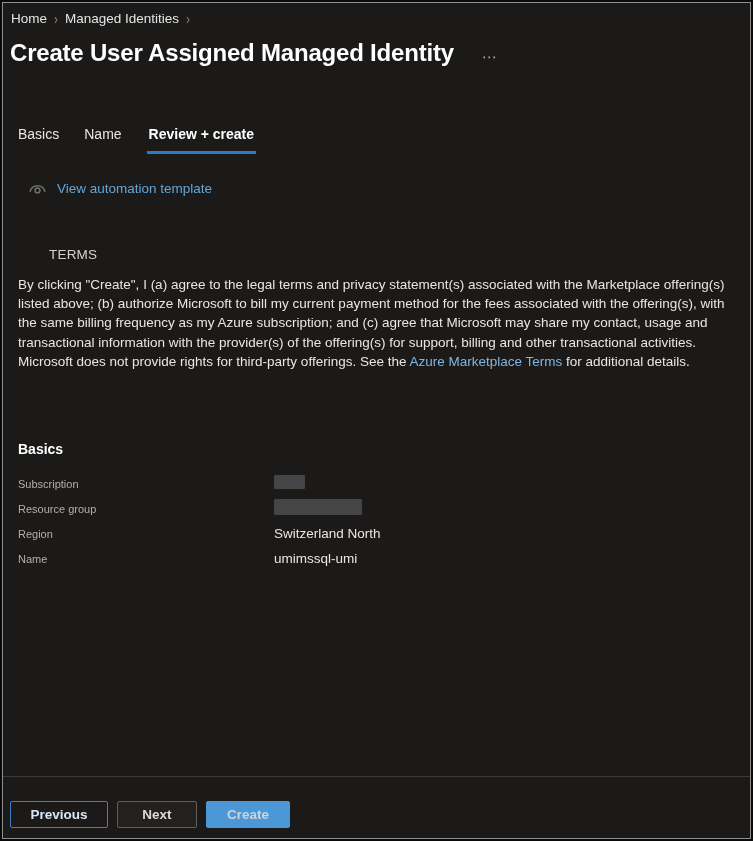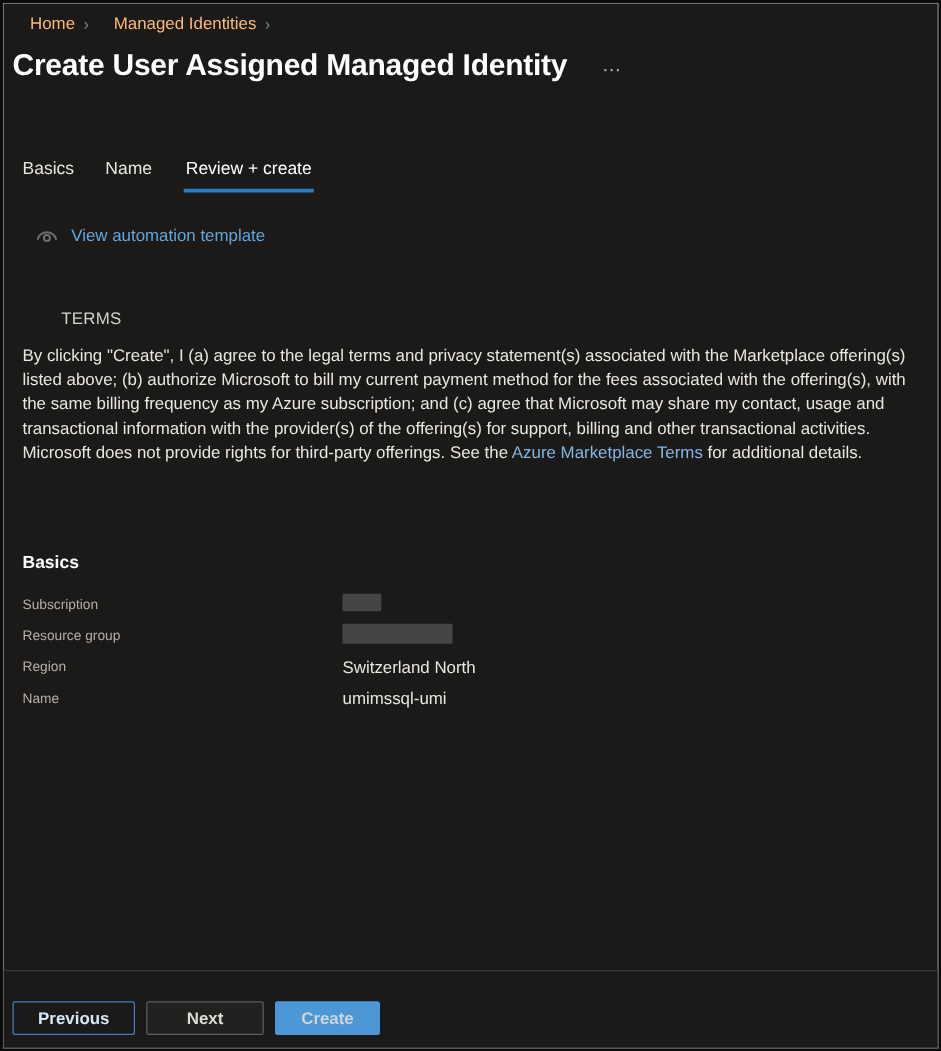--- a/index.html
+++ b/index.html
@@ -9,32 +9,32 @@
   .frame {
     position:relative; width:753px; height:841px;
     background:#1b1a19; color:#e8e6e3;
     border:2px solid #0a0a0a;
     box-shadow: inset 0 0 0 1px #8f8f8f;
     overflow:hidden;
   }
 
   
   .breadcrumb { position:absolute; top:9px; left:9px; font-size:13.5px; display:flex; align-items:center; gap:7px; }
-  .crumb { color:#fdba74; cursor:pointer;margin-left:13px; }
+  .crumb { color:#e5e5e5; cursor:pointer; }
   .crumb-sep { color:#8a8886; font-size:12px; transform:scaleY(1.15); }
 
   
   .title-row { position:absolute; top:37px; left:8px; display:flex; align-items:center; }
   .page-title { font-size:24px; font-weight:600; color:#ffffff; letter-spacing:-0.2px; }
   .ellipsis { margin-left:28px; color:#adadad; font-size:15px; letter-spacing:3px; line-height:1; padding-top:6px; cursor:pointer; }
 
   
   .tabs { position:absolute; top:124px; left:16px; display:flex; gap:25px; }
   .tab { font-size:14px; color:#e8e6e3; padding-bottom:9px; border-bottom:3px solid transparent; cursor:pointer; }
-  .tab.active { font-weight:400; color:#ffffff; border-bottom-color:#2a7dc2; padding-left:2px; padding-right:2px; }
+  .tab.active { font-weight:700; color:#ffffff; border-bottom-color:#2a7dc2; padding-left:2px; padding-right:2px; }
 
   
   .automation { position:absolute; top:179px; left:26px; display:flex; gap:10px; cursor:pointer; }
   .automation .link-label { color:#63a6d8; font-size:13.5px; }
 
   
   .terms-heading { position:absolute; top:245px; left:16px; font-size:13.5px; color:#d4d2cf; letter-spacing:0.2px;margin-left:31px; }
   .terms-body { position:absolute; top:273px; left:16px; width:714px; font-size:13.5px; line-height:19.2px; color:#e8e6e3; }
   .inline-link { color:#83b5e2; cursor:pointer;margin-top:28px; }
 
@@ -53,21 +53,21 @@
     background-color:#454547;
   }
   .redacted.small { width:31px; height:14px; }
   .redacted.wide  { width:88px; height:16px; }
 
   
   .footer { position:absolute; left:1px; right:1px; bottom:1px; height:62px; border-top:1px solid #3b3a39; background:#1b1a19; }
   .footer-buttons { position:absolute; top:24px; left:7px; display:flex; gap:9px; }
   .btn { height:27px; font-size:13.5px; font-weight:600; display:flex; align-items:center; justify-content:center; cursor:pointer; border-radius:2px; }
   .btn-previous { width:98px; background:transparent; border:1px solid #3f7fc1; color:#d6e8f8; }
-  .btn-next { width:94px; background:#222120; border:1px solid #605e5c; color:#dcdad7; }
+  .btn-next { width:80px; background:#222120; border:1px solid #605e5c; color:#dcdad7; }
   .btn-create { width:84px; background:#4c98d6; border:1px solid #4c98d6; color:#ccd3d9; }
 </style>
 </head>
 <body>
 
 <div class="frame">
 
   <nav class="breadcrumb">
     <span class="crumb">Home</span>
     <span class="crumb-sep">›</span>

